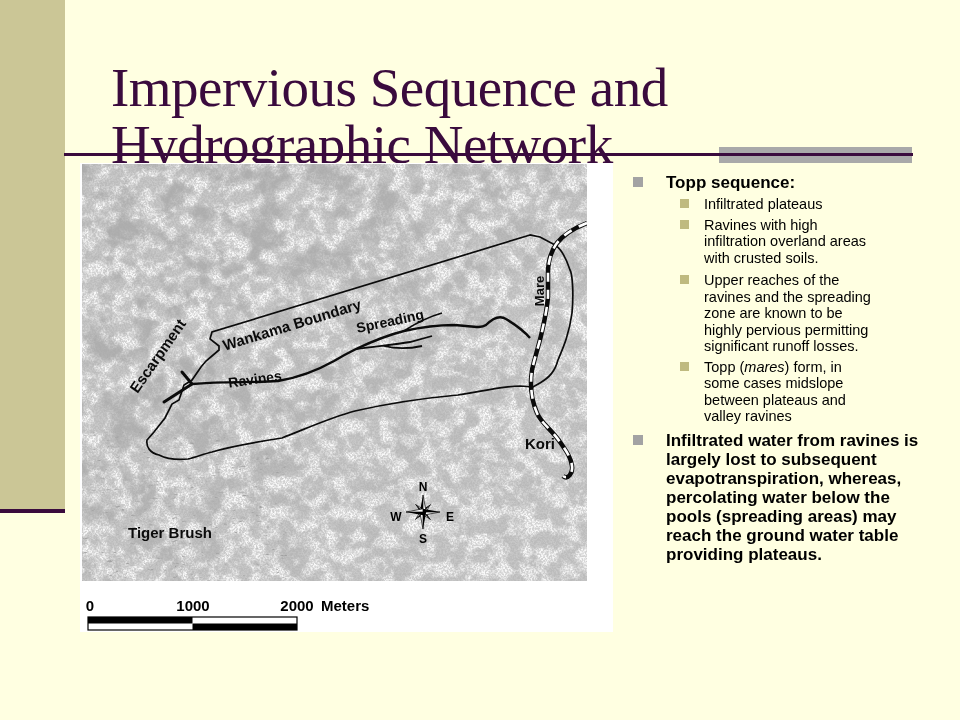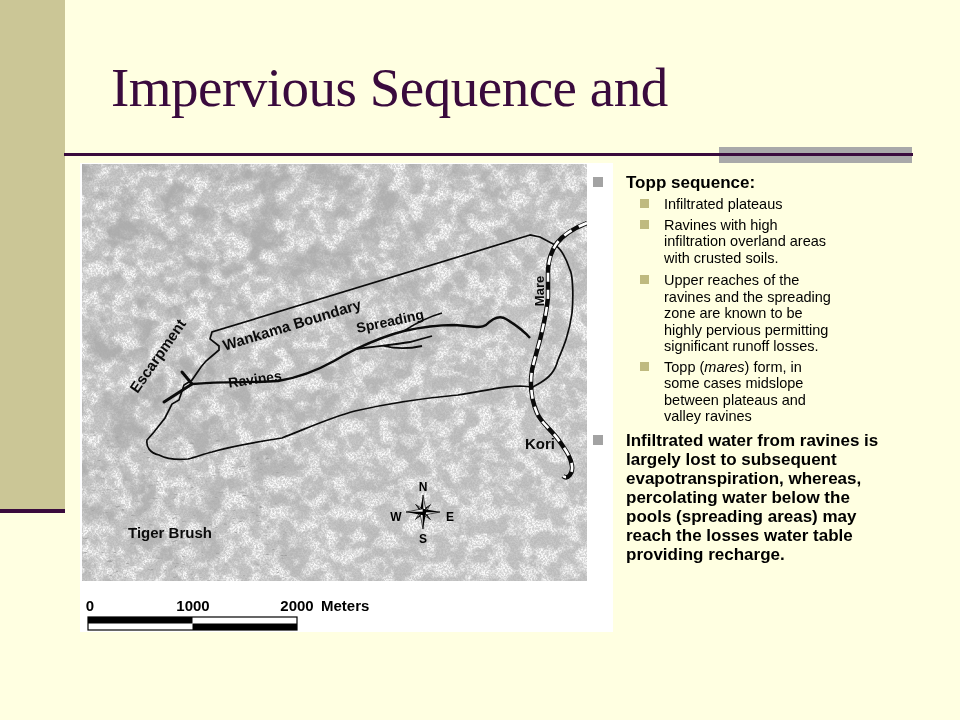--- a/index.html
+++ b/index.html
@@ -12,40 +12,40 @@
   .side-bar-line{position:absolute;left:0;top:509px;width:65px;height:4px;background:#3A0B3D}
   .title{
     position:absolute;left:111px;top:22px;
     font-family:"Liberation Serif",serif;
     font-size:55px;line-height:57px;letter-spacing:-0.5px;
     color:#3A0B3D;font-weight:normal;white-space:nowrap;
   }
   .title-accent{position:absolute;left:719px;top:147px;width:193px;height:16px;background:#A9A9A9}
   .title-rule{position:absolute;left:64px;top:153px;width:849px;height:3px;background:#3A0B3D}
   .map-panel{position:absolute;left:80px;top:163px;width:533px;height:469px;background:#ffffff}
-  .content{position:absolute;left:588px;top:170px;width:312px;color:#000}
+  .content{position:absolute;left:628px;top:170px;width:312px;color:#000}
   .row{display:flex;align-items:flex-start}
   .l1{font-weight:bold;font-size:17px;line-height:19px;margin-top:3px}
   .l1.second{margin-top:6px}
   .b1{flex:none;width:10px;height:10px;background:#A3A3A3;margin:4px 23px 0 5px}
   .t1{width:262px}
   .l2{font-size:14.5px;line-height:16.5px;margin-top:4px}
   .l2.gap{margin-top:6px}
   .b2{flex:none;width:9px;height:9px;background:#BFBA7F;margin:3px 15px 0 52px}
   .t2{width:178px}
   .t2.narrow{width:168px}
   svg text{font-family:"Liberation Sans",sans-serif}
 </style>
 </head>
 <body>
 
 <div class="side-bar"></div>
 <div class="side-bar-line"></div>
 
-<h1 class="title"><span>Impervious Sequence and</span><br></h1>
+<h1 class="title"><span>Impervious Sequence and</span><br><span>Hydrographic Network</span></h1>
 
 <div class="title-accent"></div>
 <div class="title-rule"></div>
 
 <div class="map-panel">
 <svg width="533" height="469" viewBox="0 0 533 469">
   <defs>
     <clipPath id="clipTex">
           <rect x="2" y="1" width="505" height="417"></rect>
         </clipPath>
@@ -163,15 +163,15 @@
     <div class="t2">Upper reaches of the ravines and the spreading zone are known to be highly pervious permitting significant runoff losses.</div>
   </div>
 
   <div class="row l2">
     <span class="b2"></span>
     <div class="t2 narrow"><span>Topp (</span><em>mares</em><span>) form, in some cases midslope between plateaus and valley ravines</span></div>
   </div>
 
   <div class="row l1 second">
     <span class="b1"></span>
-    <div class="t1">Infiltrated water from ravines is largely lost to subsequent evapotranspiration, whereas, percolating water below the pools (spreading areas) may reach the losses water table providing recharge.</div>
+    <div class="t1">Infiltrated water from ravines is largely lost to subsequent evapotranspiration, whereas, percolating water below the pools (spreading areas) may reach the ground water table providing plateaus.</div>
   </div>
 </div>
 
 </body></html>

